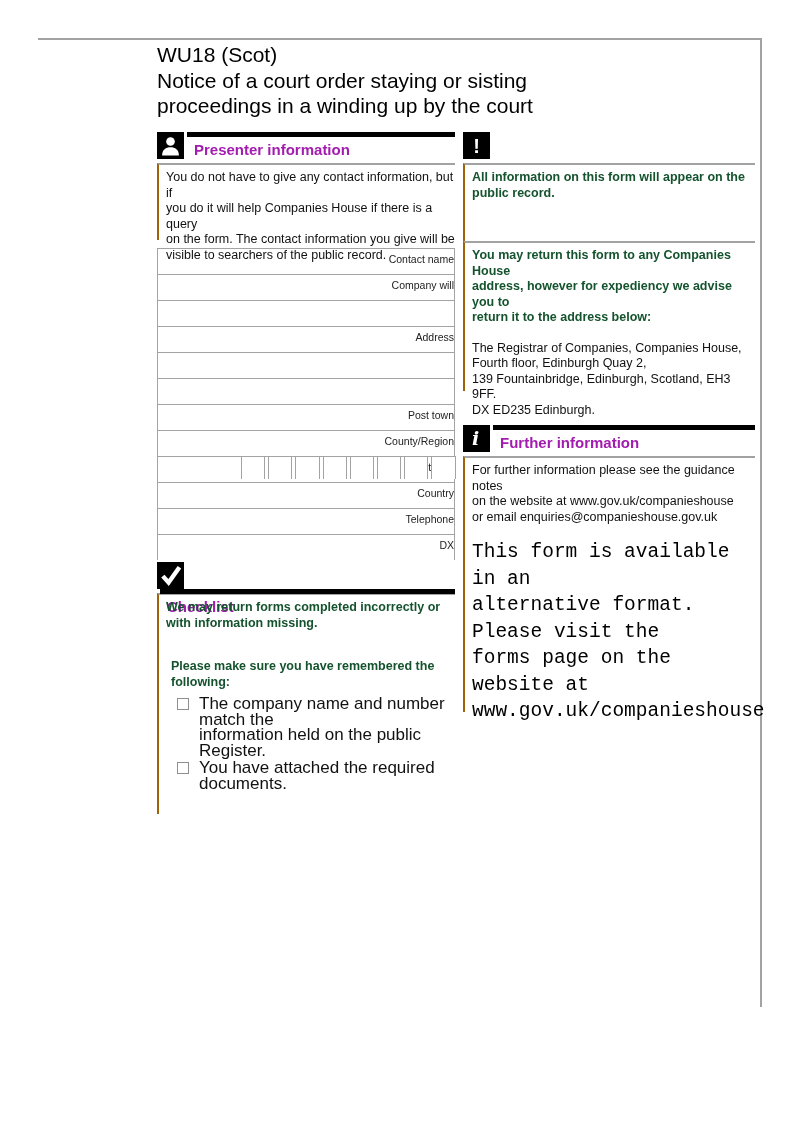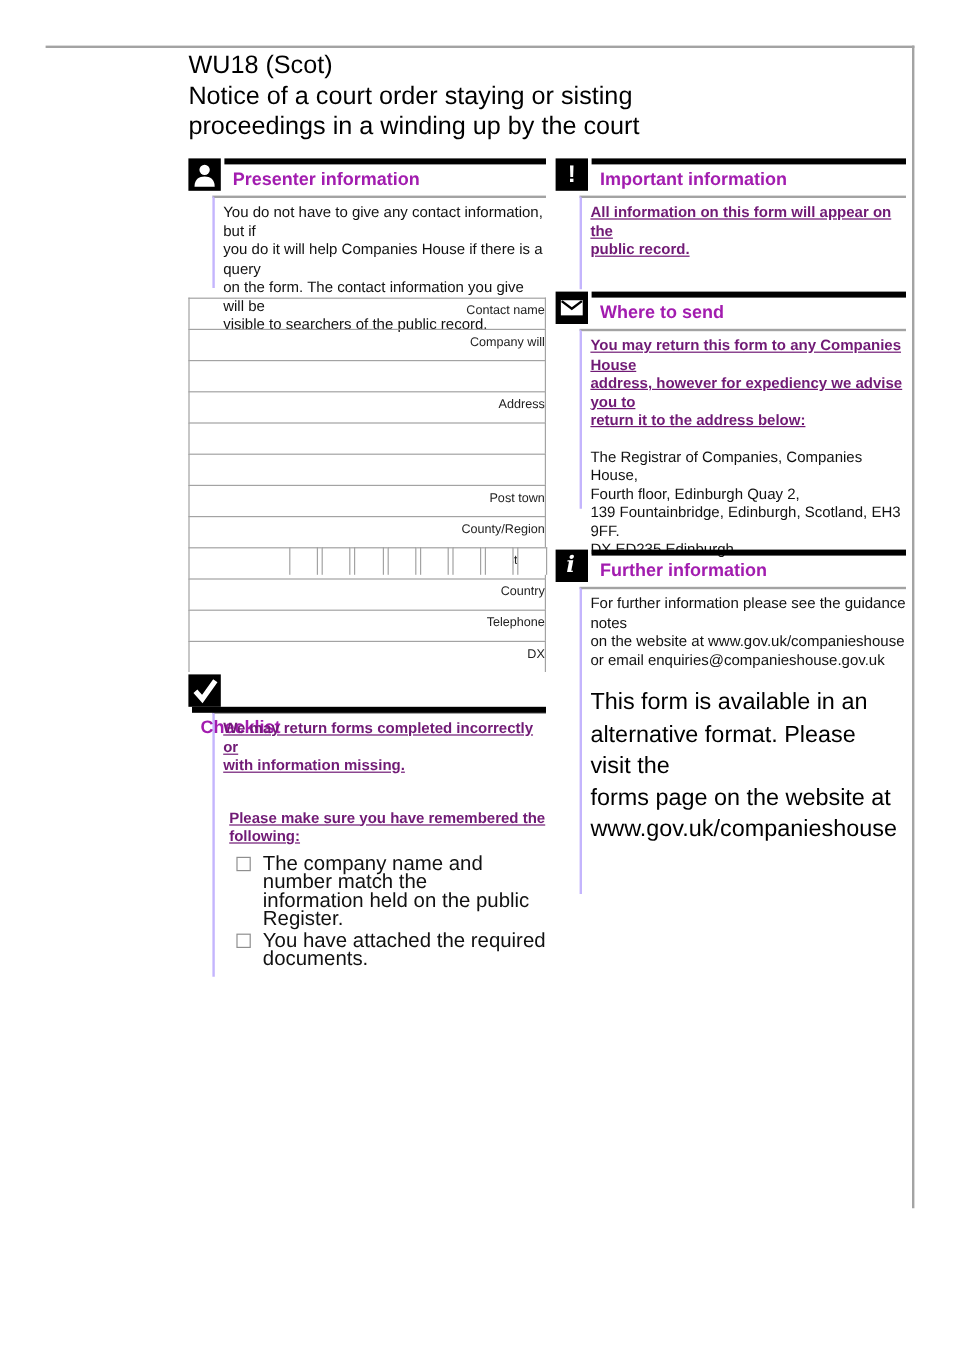--- a/index.html
+++ b/index.html
@@ -29,24 +29,24 @@
   }
   .sec-bar {
     flex:1; margin-left:3px; border-top:5px solid #000;
     padding:4px 0 0 7px; font-weight:bold; font-size:15px; color:#a21caf;
   }
   .excl { font-weight:bold; font-size:20px; line-height:1; font-family:"Liberation Sans",sans-serif; }
   .info-i { font-family:"DejaVu Serif", serif; font-style:italic; font-weight:bold; font-size:19px; line-height:1; padding-right:2px; }
 
   
   .note-box {
-    border-top:2px solid #a3a3a3; border-left:2px solid #c4b5fd;
-    padding:5px 0 0 7px; font-size:12.5px; line-height:15.5px; box-sizing:border-box;margin-left:20px;
-  }
-  .b { font-weight:bold; color:#701a75;text-decoration:underline; }
+    border-top:2px solid #a3a3a3; border-left:2px solid #a16207;
+    padding:5px 0 0 7px; font-size:12.5px; line-height:15.5px; box-sizing:border-box;
+  }
+  .b { font-weight:bold; color:#14532d; }
   .para { margin:0 0 15px 0; }
 
   
   .fields { margin-top:8px;text-align:right; }
   .field {
     position:relative; height:21.5px; box-sizing:content-box;
     border:1.5px solid #a3a3a3; border-bottom:none;
     padding:3.5px 0 0 7px; font-size:10.5px; color:#222;
   }
   .pc-label { width:76px; }
@@ -60,21 +60,21 @@
 
   
   .check-reminder { margin:28px 0 6px 5px; }
   .check-item { display:flex; margin:2px 0 2px 10px; font-size:17px; line-height:15.5px; }
   .checkbox {
     flex:0 0 10px; width:10px; height:10px; border:1.5px solid #8f8f8f;
     margin:2px 10px 0 1px; background:#fff;
   }
 
   .alt-format {
-    margin:14px 6px 0 0; font-size:19.5px; line-height:26.5px; color:#000;
+    margin:14px 6px 0 0; font-size:19.5px; line-height:26.5px; color:#000;font-family:Liberation Mono, monospace;
   }
   .footer {
     position:absolute; left:558px; top:1069px; width:145px;
     font-size:17px; text-align:center; color:#000;
   }
 </style>
 </head>
 <body>
 
 <div class="page">
@@ -155,36 +155,26 @@
       </div>
     </div>
   </div>
 
   <div class="col col-right">
 
     <div class="sec-header">
       <div class="icon-box">
         <span class="excl">!</span>
       </div>
-      <div class="sec-bar">Important information</div>
     </div>
     <div class="note-box" style="height:78px;">
       <div class="pre b">All information on this form will appear on the
 public record.</div>
     </div>
 
-    <div class="sec-header" style="margin-top:2px;">
-      <div class="icon-box">
-        <svg width="21" height="21" viewBox="0 0 18 18">
-            <rect x="1.2" y="3.6" width="15.6" height="10.8" fill="#fff"></rect>
-            <path d="M1.8 4.2 L9 9.6 L16.2 4.2" stroke="#000" stroke-width="1.7" fill="none"></path>
-          </svg>
-      </div>
-      <div class="sec-bar">Where to send</div>
-    </div>
     <div class="note-box" style="height:150px;">
       <div class="pre b para">You may return this form to any Companies House
 address, however for expediency we advise you to
 return it to the address below:</div>
       <div class="pre">The Registrar of Companies, Companies House,
 Fourth floor, Edinburgh Quay 2,
 139 Fountainbridge, Edinburgh, Scotland, EH3 9FF.
 DX ED235 Edinburgh.</div>
     </div>
 

